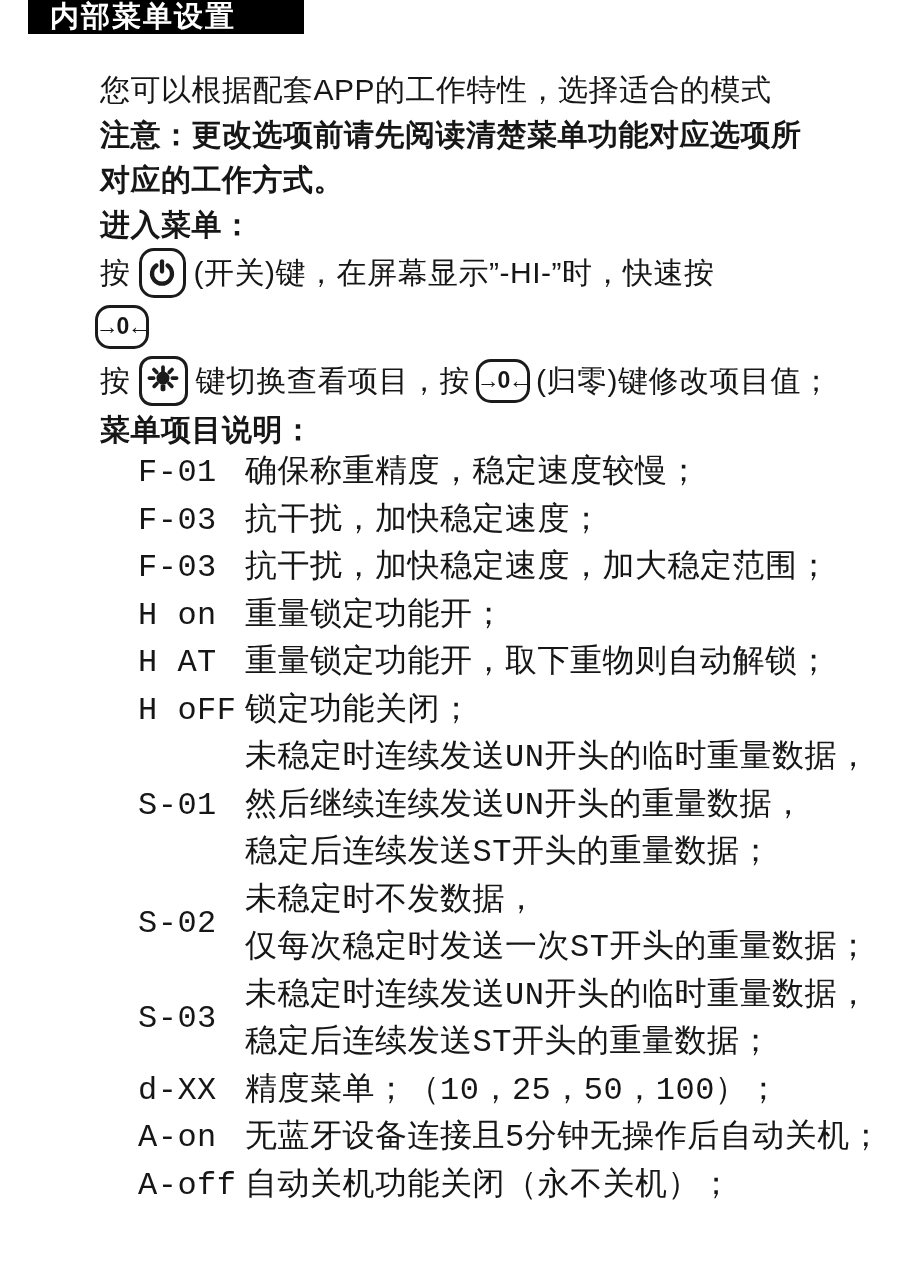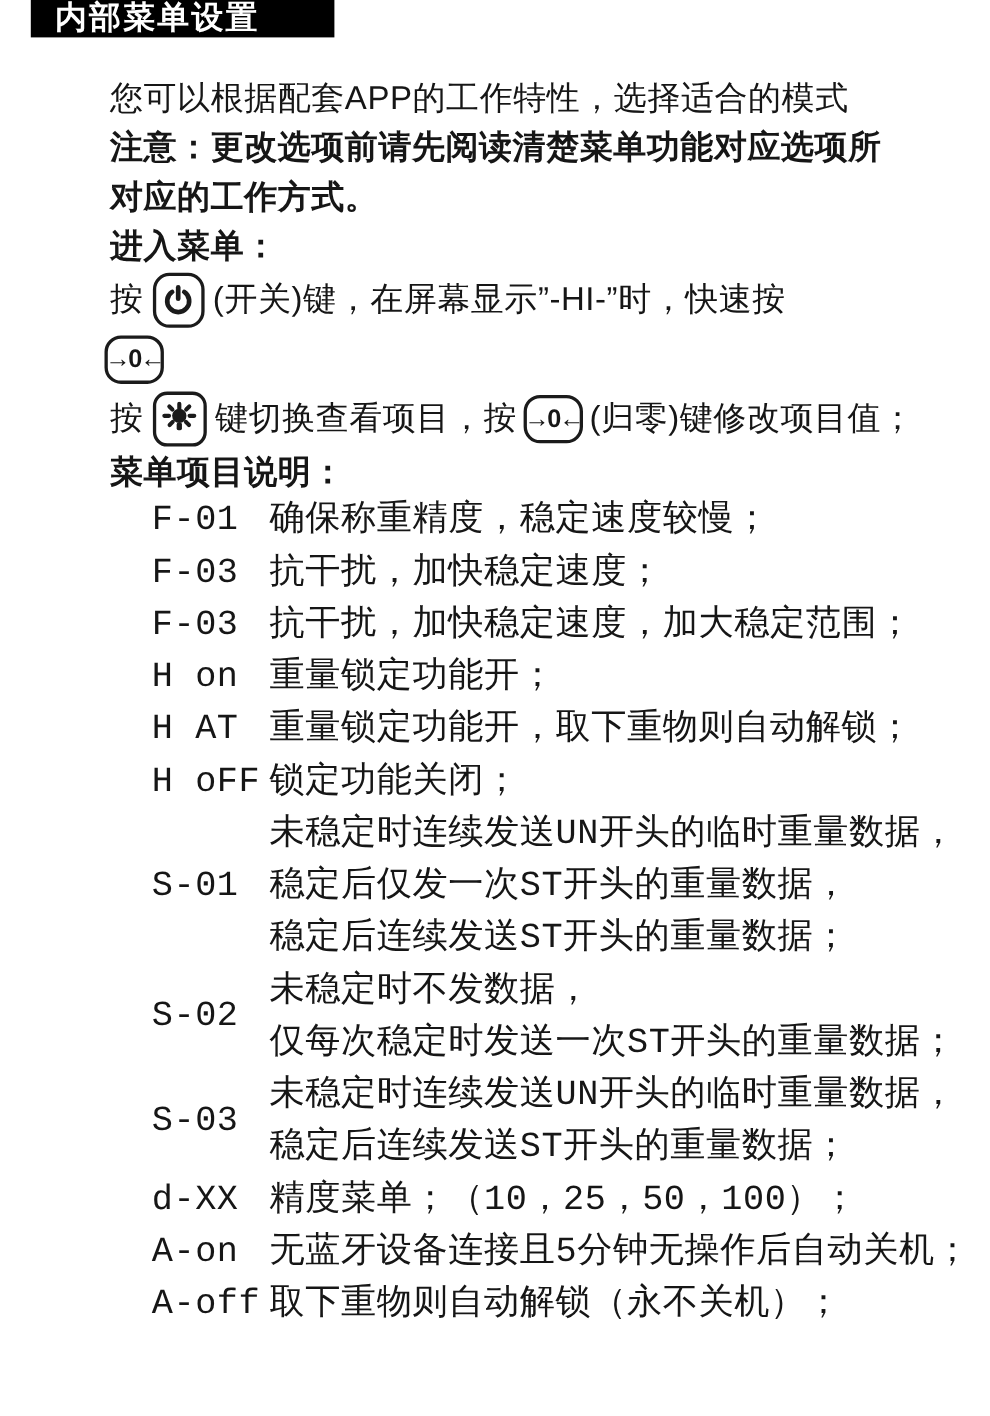--- a/index.html
+++ b/index.html
@@ -166,21 +166,21 @@
     <div class="code">H oFF</div>
     <div class="desc">
             <div class="desc-line">锁定功能关闭；</div>
           </div>
   </div>
 
   <div class="menu-row">
     <div class="code">S-01</div>
     <div class="desc">
             <div class="desc-line">未稳定时连续发送UN开头的临时重量数据，</div>
-            <div class="desc-line">稳定后仅发一次ST开头的重量数据，</div>
+            <div class="desc-line">然后继续连续发送UN开头的重量数据，</div>
             <div class="desc-line">稳定后连续发送ST开头的重量数据；</div>
           </div>
   </div>
 
   <div class="menu-row">
     <div class="code">S-02</div>
     <div class="desc">
             <div class="desc-line">未稳定时不发数据，</div>
             <div class="desc-line">仅每次稳定时发送一次ST开头的重量数据；</div>
           </div>
@@ -204,19 +204,19 @@
   <div class="menu-row">
     <div class="code">A-on</div>
     <div class="desc">
             <div class="desc-line">无蓝牙设备连接且5分钟无操作后自动关机；</div>
           </div>
   </div>
 
   <div class="menu-row">
     <div class="code">A-off</div>
     <div class="desc">
-            <div class="desc-line">取下重物则自动解锁（永不关机）；</div>
+            <div class="desc-line">自动关机功能关闭（永不关机）；</div>
           </div>
   </div>
 </div>
 
   </div>
 </div>
 
 </body></html>

